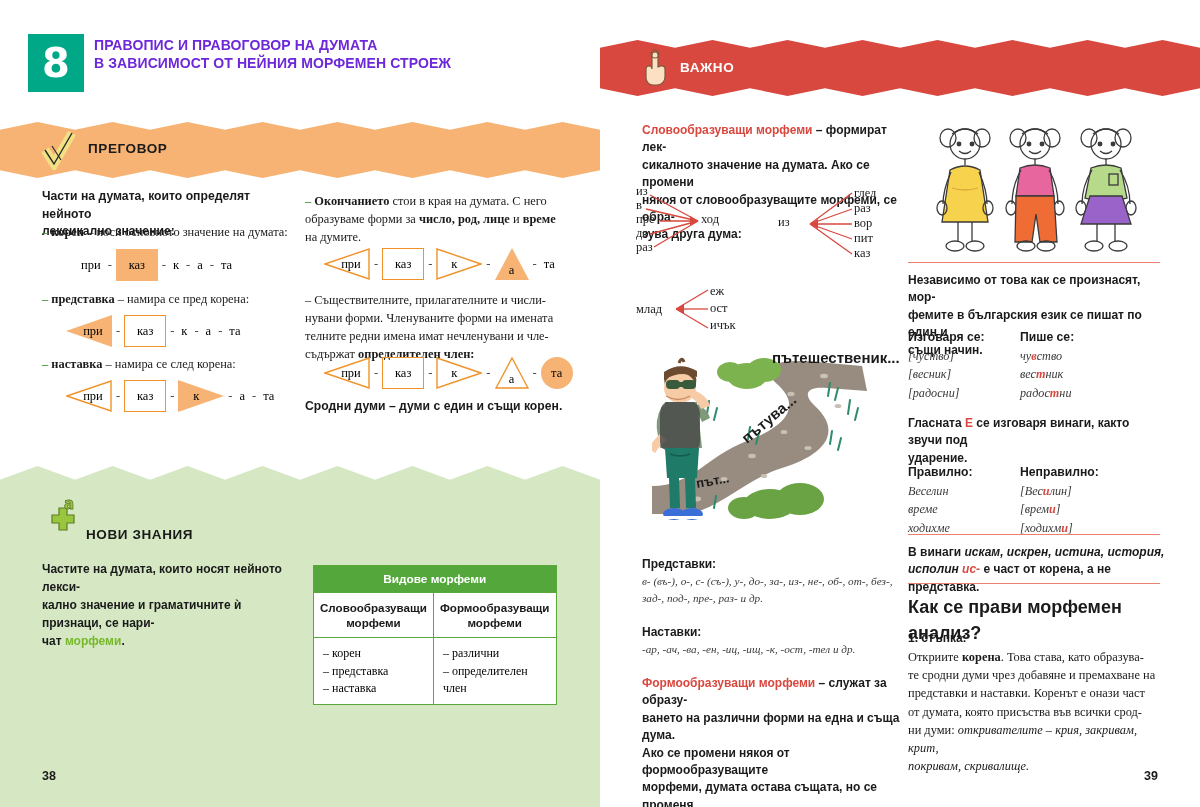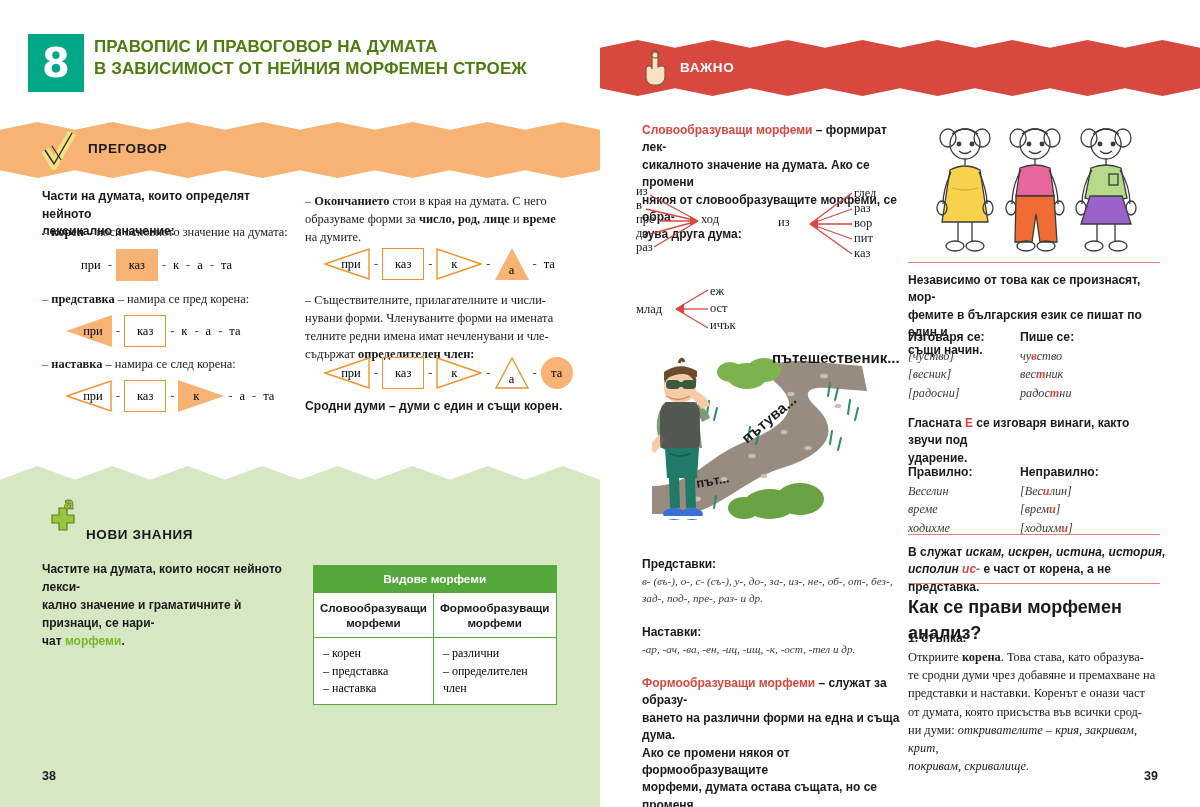--- a/index.html
+++ b/index.html
@@ -20,21 +20,21 @@
     position: absolute; left: 28px; top: 34px;
     width: 56px; height: 58px; background: #00a887;
     display: flex; align-items: center; justify-content: center;
   }
   .chapter-badge span {
     color: #ffffff; font-size: 40px; font-weight: bold;
     font-family: "DejaVu Sans", sans-serif; line-height: 1;
   }
   .chapter-title {
     position: absolute; left: 94px; top: 36px; width: 480px;
-    color: #4d7c0f; font-weight: bold; font-size: 17px;
+    color: #6d28d9; font-weight: bold; font-size: 14px;
     line-height: 1.32; letter-spacing: .1px;
   }
 
   
   .band { position: absolute; left: 0; width: 100%; }
   .band-orange {
     top: 122px; height: 56px; background: #f7b373;
     -webkit-clip-path: polygon(0 14%,6.25% 0,12.5% 14%,18.75% 0,25% 14%,31.25% 0,37.5% 14%,43.75% 0,50% 14%,56.25% 0,62.5% 14%,68.75% 0,75% 14%,81.25% 0,87.5% 14%,93.75% 0,100% 14%,100% 86%,93.75% 100%,87.5% 86%,81.25% 100%,75% 86%,68.75% 100%,62.5% 86%,56.25% 100%,50% 86%,43.75% 100%,37.5% 86%,31.25% 100%,25% 86%,18.75% 100%,12.5% 86%,6.25% 100%,0 86%);
     clip-path: polygon(0 14%,6.25% 0,12.5% 14%,18.75% 0,25% 14%,31.25% 0,37.5% 14%,43.75% 0,50% 14%,56.25% 0,62.5% 14%,68.75% 0,75% 14%,81.25% 0,87.5% 14%,93.75% 0,100% 14%,100% 86%,93.75% 100%,87.5% 86%,81.25% 100%,75% 86%,68.75% 100%,62.5% 86%,56.25% 100%,50% 86%,43.75% 100%,37.5% 86%,31.25% 100%,25% 86%,18.75% 100%,12.5% 86%,6.25% 100%,0 86%);
   }
@@ -584,21 +584,21 @@
       <div class="kv-head">Неправилно:</div>
       <div class="kv-item"><span>[Вес</span><b>и</b><span>лин]</span></div>
       <div class="kv-item"><span>[врем</span><b>и</b><span>]</span></div>
       <div class="kv-item"><span>[ходихм</span><b>и</b><span>]</span></div>
     </div>
 
     <div class="hr-red" style="left:308px; top:534px; width:252px;"></div>
 
     <div class="txt bold-sans" style="left:308px; top:544px; width:258px; font-size:12px; line-height:1.45;">
       <div>
-        <span>В служат</span>
+        <span>В винаги</span>
         <i>искам, искрен, истина, история,</i>
       </div>
       <div>
         <i>исполин</i>
         <span class="accent-red"><i>ис-</i></span>
         <span>е част от корена, а не представка.</span>
       </div>
     </div>
 
     <div class="hr-red" style="left:308px; top:583px; width:252px;"></div>

